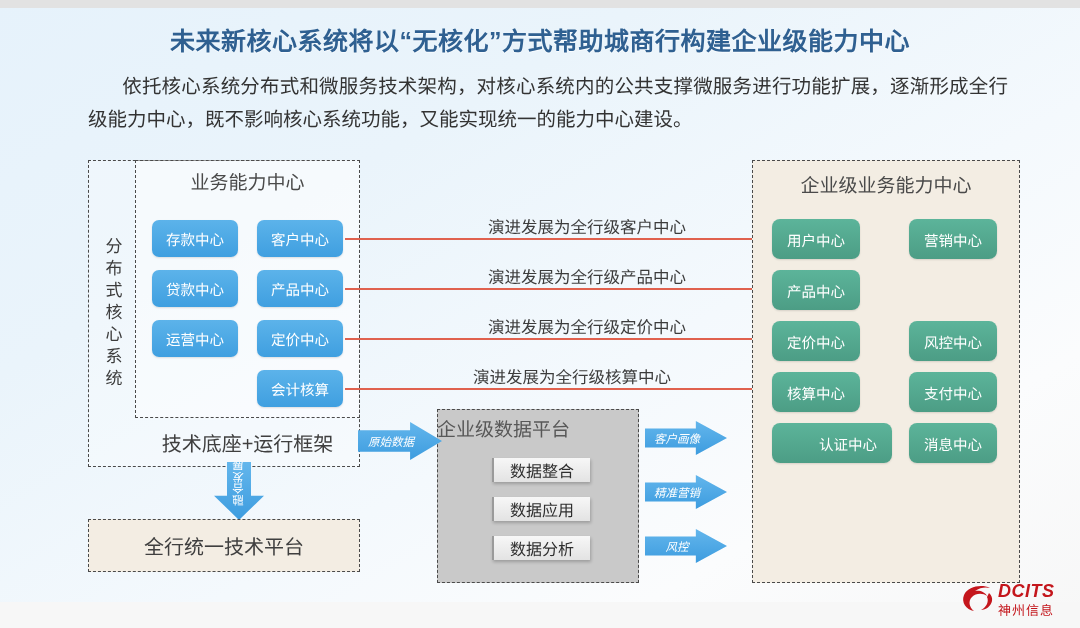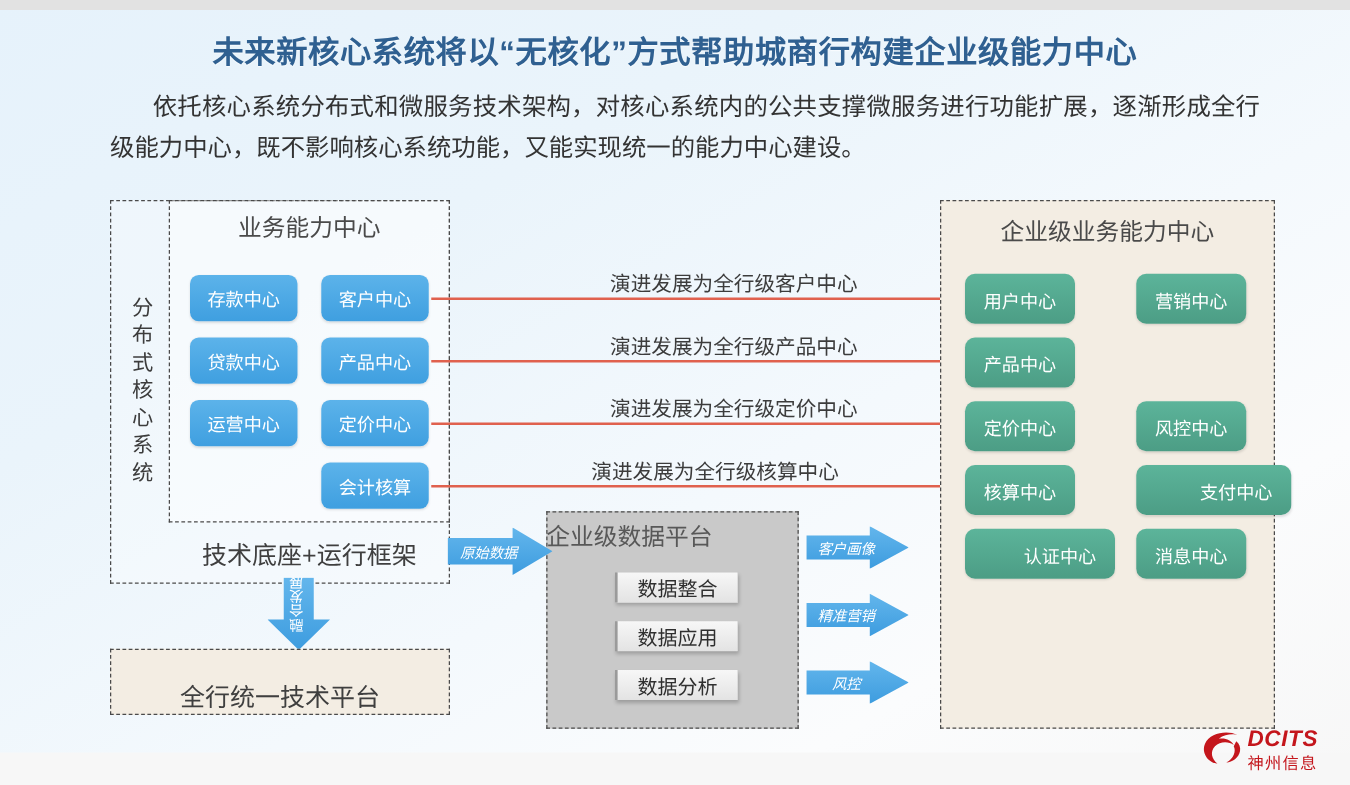--- a/index.html
+++ b/index.html
@@ -121,21 +121,21 @@
   #raw-arrow{left:358px;top:422px;width:84px;height:38px;}
   #merge-arrow{left:214px;top:462px;width:50px;height:58px;}
 
   #out1{left:645px;top:421px;width:82px;height:34px;}
   #out2{left:645px;top:475px;width:82px;height:34px;}
   #out3{left:645px;top:529px;width:82px;height:34px;}
 
   
   #unified{
     left:88px;top:519px;width:272px;height:53px;background:#f3ede3;
-    display:flex;align-items:flex-end;justify-content:center;
+    display:flex;align-items:center;justify-content:center;
     font-size:20px;color:#3f3f3f;
   }
 
   
   #logo{position:absolute;left:960px;top:581px;width:112px;height:40px;}
   #logo .mark{position:absolute;left:0;top:3px;width:34px;height:30px;}
   #logo .dcits{
     position:absolute;left:38px;top:0px;font-size:18px;font-weight:bold;
     color:#c4161c;letter-spacing:.5px;font-style:italic;
   }
@@ -191,21 +191,21 @@
   <div id="ent-title">企业级业务能力中心</div>
 
   <div class="greenbox" style="left:772px;top:219px;">用户中心</div>
   <div class="greenbox" style="left:772px;top:270px;">产品中心</div>
   <div class="greenbox" style="left:772px;top:321px;">定价中心</div>
   <div class="greenbox" style="left:772px;top:372px;">核算中心</div>
   <div class="greenbox" style="left:772px;top:423px;padding-left:32px;">认证中心</div>
 
   <div class="greenbox" style="left:909px;top:219px;">营销中心</div>
   <div class="greenbox" style="left:909px;top:321px;">风控中心</div>
-  <div class="greenbox" style="left:909px;top:372px;padding-left:36px;">支付中心</div>
+  <div class="greenbox" style="left:909px;top:372px;">支付中心</div>
   <div class="greenbox" style="left:909px;top:423px;">消息中心</div>
 
   <div class="dash" id="data-panel"></div>
   <div id="data-title">企业级数据平台</div>
   <div class="dataitem" style="top:458px;">数据整合</div>
   <div class="dataitem" style="top:497px;">数据应用</div>
   <div class="dataitem" style="top:536px;">数据分析</div>
 
   <div class="barrow right" id="raw-arrow">
     <span>原始数据</span>

